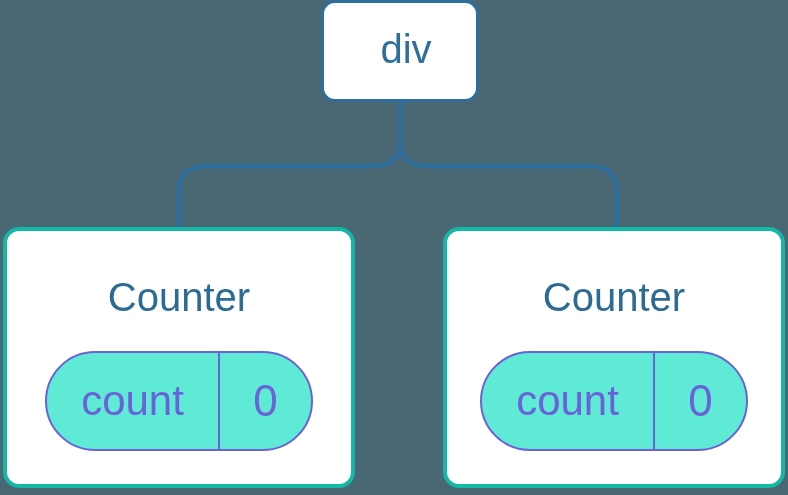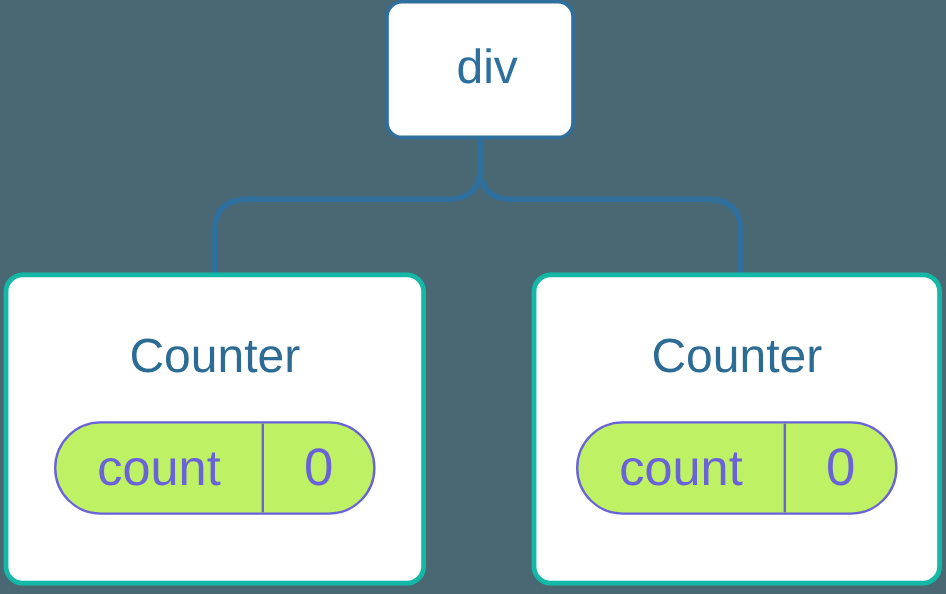--- a/index.html
+++ b/index.html
@@ -21,21 +21,21 @@
     top: 0;
     width: 788px;
     height: 495px;
     pointer-events: none;
   }
   .root-node {
     position: absolute;
     left: 321px;
     top: 0px;
     width: 158px;
-    height: 116px;
+    height: 102px;
     box-sizing: border-box;
     background: #ffffff;
     border: 3px solid #2E6F9E;
     border-radius: 14px;
     display: flex;
     align-items: center;
     justify-content: center;
     padding-left: 12px;
   }
   .root-node .node-label {
@@ -62,28 +62,28 @@
   .card.right { left: 443px; width: 342px; }
   .card-title {
     color: #2C6B94;
     font-size: 40px;
     font-weight: 500;
     line-height: 48px;
   }
   .state-pill {
     margin-top: 30px;
     width: 268px;
-    height: 78px;
+    height: 100px;
     box-sizing: border-box;
     border: 2px solid #6A62D8;
     border-radius: 50px;
     display: flex;
     align-items: stretch;
     overflow: hidden;
-    background: #bef264;
+    background: #5eead4;
   }
   .state-name-seg {
     flex: 1;
     display: flex;
     align-items: center;
     justify-content: center;
     color: #6A62D8;
     font-size: 42px;
     line-height: 1;
   }

